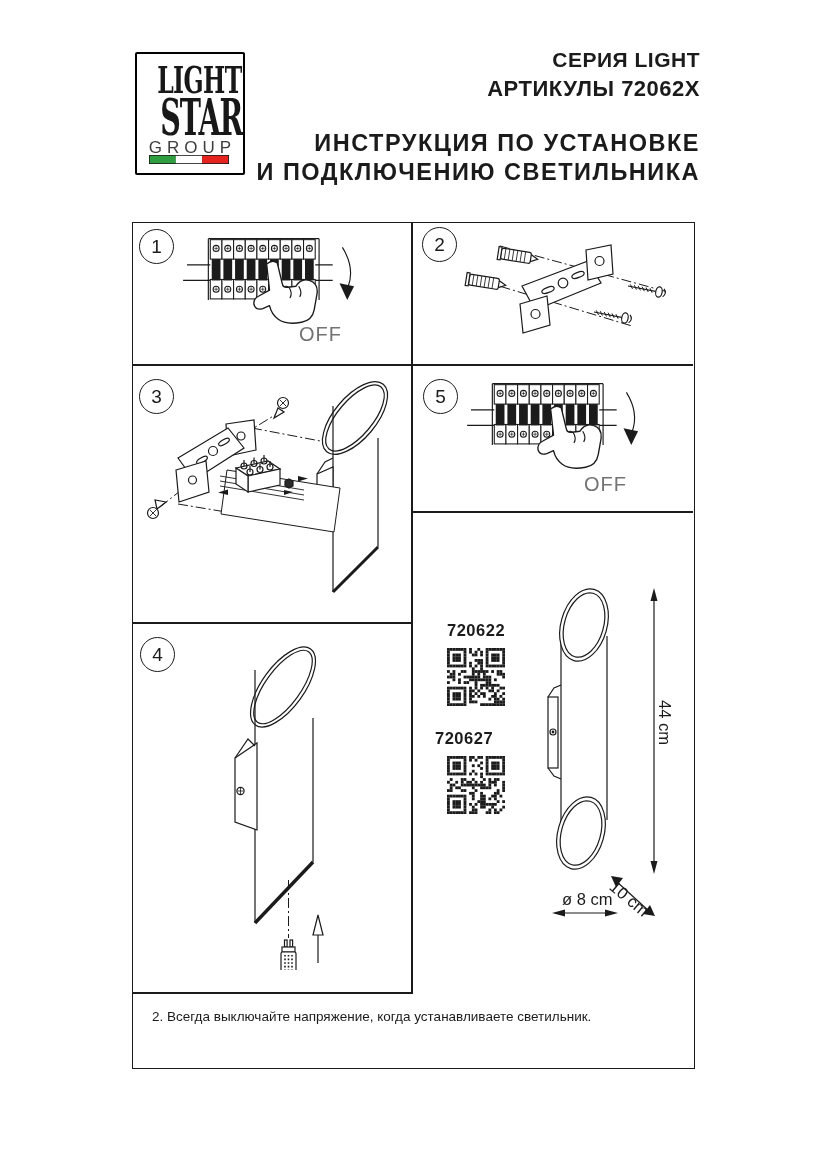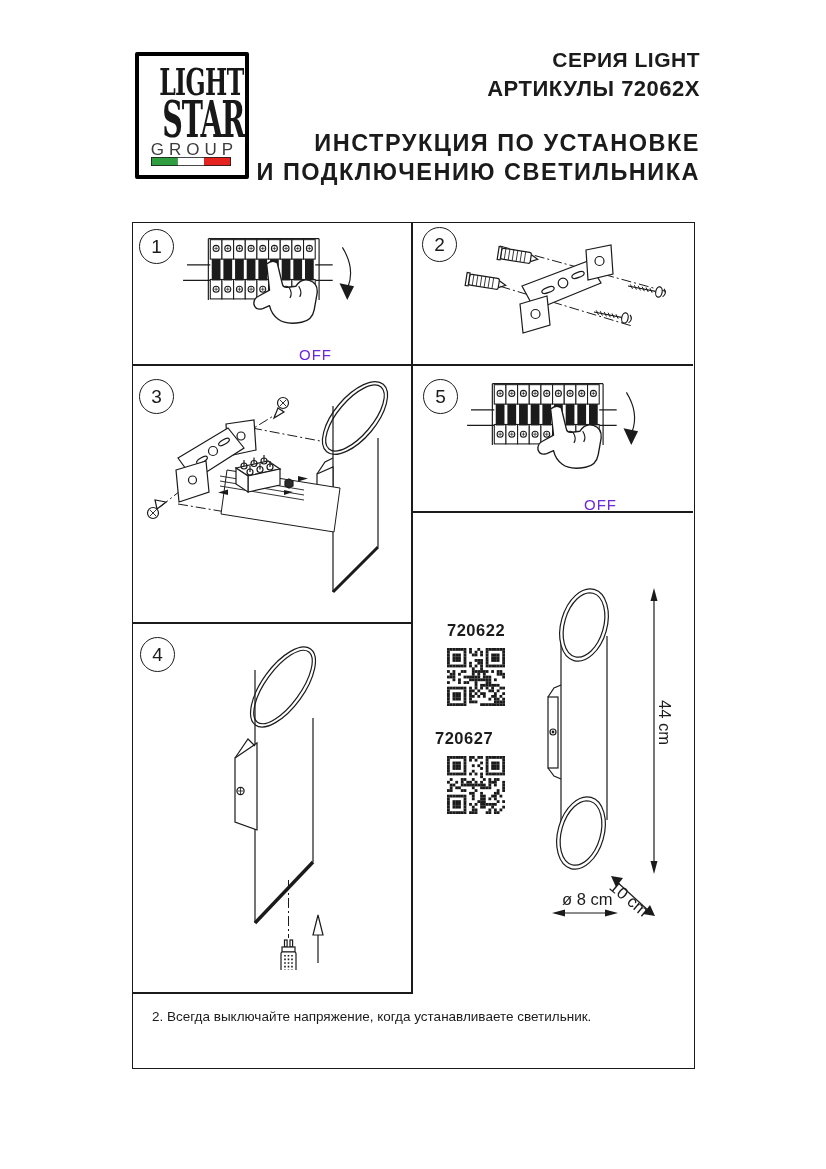--- a/index.html
+++ b/index.html
@@ -1,21 +1,21 @@
 <!DOCTYPE html>
 <html><head>
 <meta charset="utf-8">
 <style>
   html,body{margin:0;padding:0;background:#fff;}
   .page{position:relative;width:826px;height:1169px;background:#ffffff;overflow:hidden;
         font-family:"Liberation Sans",sans-serif;color:#1b1b1b;}
   .abs{position:absolute;}
 
   
-  .logo{left:135px;top:52px;width:106px;height:119px;border:4px solid #000000;border-radius:2px;background:#fff;}
+  .logo{left:135px;top:52px;width:106px;height:119px;border:2px solid #000000;border-radius:2px;background:#fff;}
   .logo-word{position:absolute;left:0;right:0;text-align:center;font-family:"DejaVu Serif","Liberation Serif",serif;
              font-weight:bold;color:#181818;white-space:nowrap;}
   .logo-light{top:3px;font-size:38px;letter-spacing:-1px;transform:scaleX(.62);}
   .logo-star{top:33px;font-size:51px;letter-spacing:-2px;transform:scaleX(.56);}
   .logo-group{position:absolute;left:0;right:0;top:84px;text-align:center;font-size:17px;
               letter-spacing:5px;color:#3d3d3d;text-indent:5px;}
   .logo-flag{position:absolute;left:12px;top:101px;width:80px;height:9px;}
 
   
   .hdr{right:126px;text-align:right;font-weight:bold;white-space:nowrap;}
@@ -23,21 +23,21 @@
   .hdr-articles{top:76px;font-size:22px;letter-spacing:.5px;}
   .hdr-t1{top:130px;font-size:23.5px;letter-spacing:1.5px;}
   .hdr-t2{top:159px;font-size:23.5px;letter-spacing:1.5px;}
 
   
   .frame{left:132px;top:222px;width:561px;height:845px;border:1.6px solid #1b1b1b;}
   .gline{background:#1b1b1b;}
 
   .stepnum{width:33px;height:33px;border:1.7px solid #1b1b1b;border-radius:50%;
            display:flex;align-items:center;justify-content:center;font-size:19px;background:#fff;}
-  .off{font-size:15px;letter-spacing:1px;color:#6d28d9;margin-top:23px;}
+  .off{font-size:20px;letter-spacing:1px;color:#737373;}
 
   .qr-label{font-weight:bold;font-size:16.5px;letter-spacing:.5px;}
   .note{left:152px;font-size:13.5px;line-height:18px;white-space:nowrap;}
   .website{left:0;top:1100px;width:100%;text-align:center;font-weight:bold;font-size:20px;}
 
   .dim{font-size:16.5px;white-space:nowrap;}
   .dim-v{writing-mode:vertical-rl;}
   .dim-d{transform:rotate(40deg);transform-origin:left top;}
 
   svg .ln{stroke:#1b1b1b;fill:none;stroke-width:1.2;}

